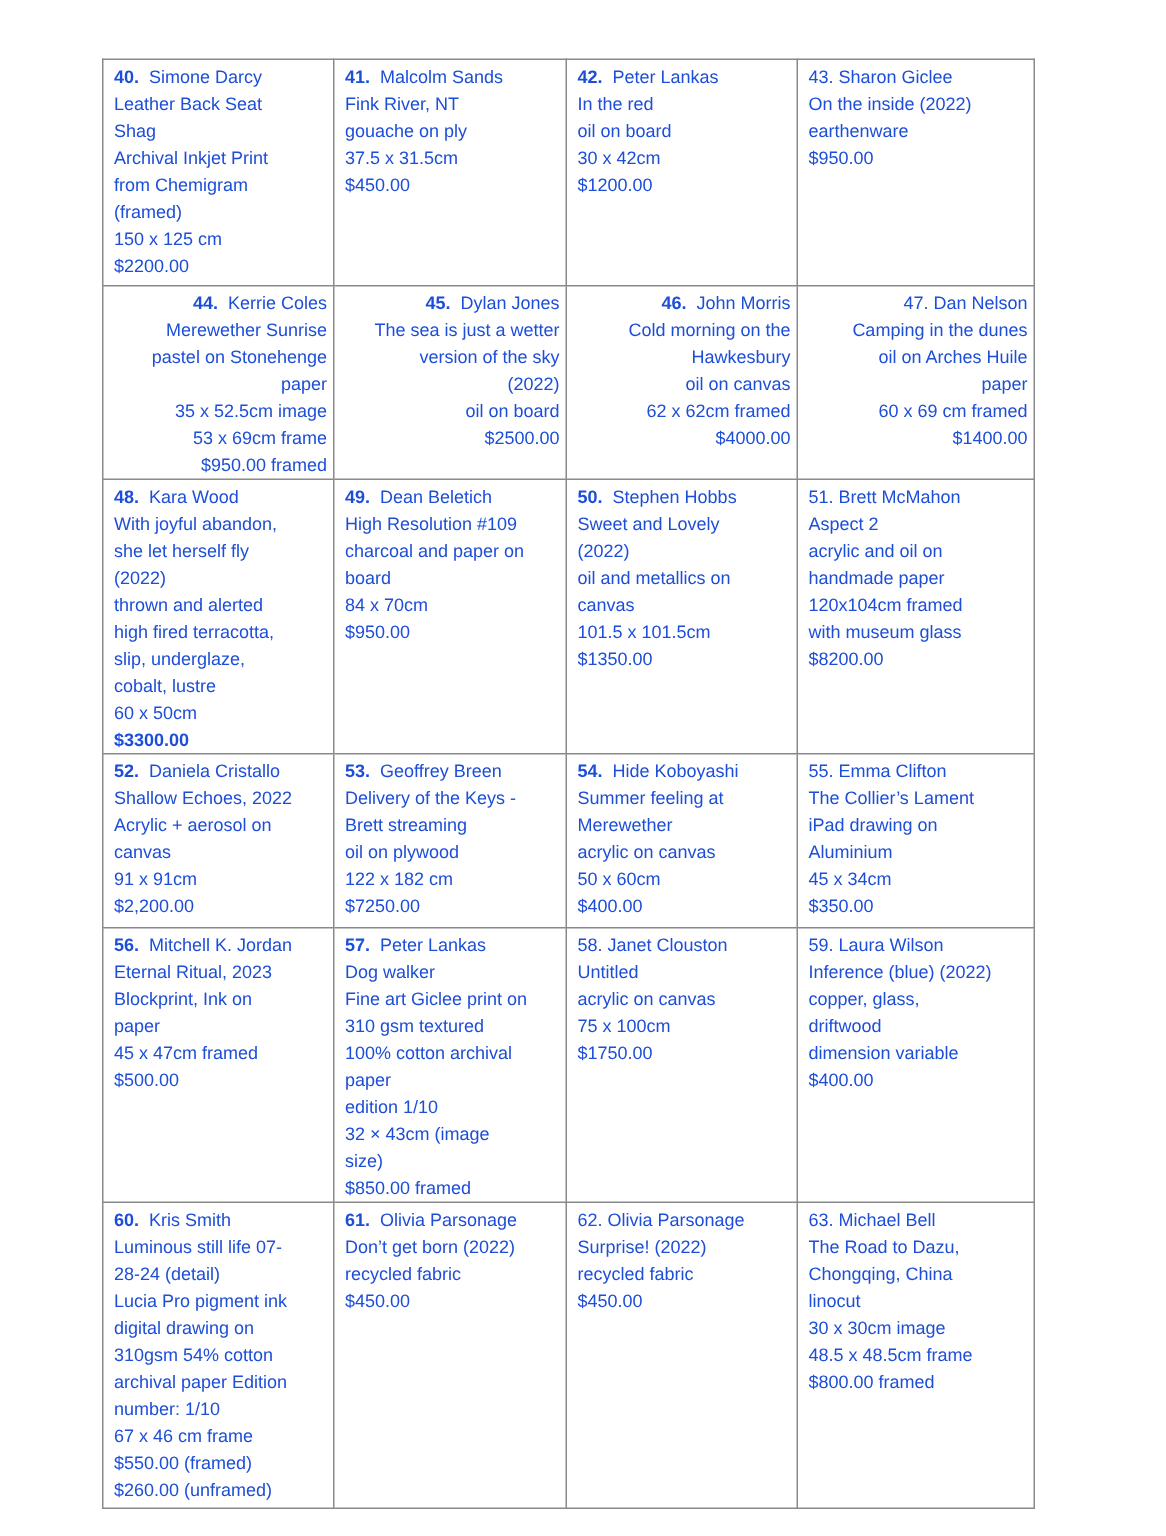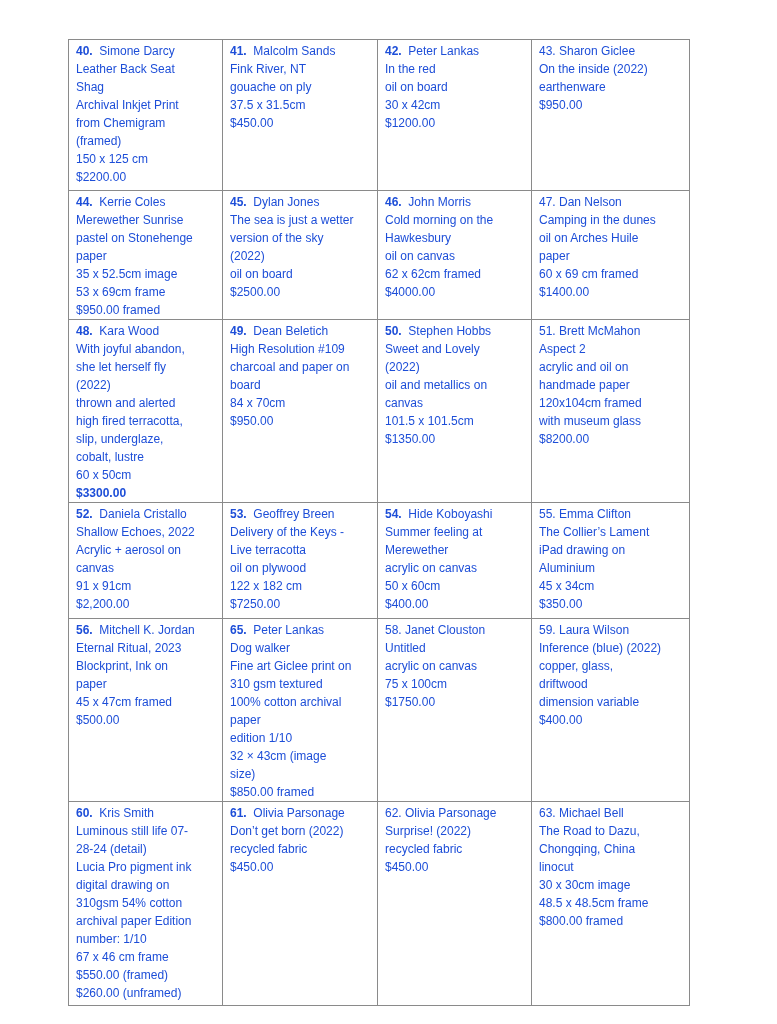--- a/index.html
+++ b/index.html
@@ -82,21 +82,21 @@
             <div class="line">30 x 42cm</div>
             <div class="line">$1200.00</div>
           </td>
           <td>
             <div class="line"><span class="num">43.</span><span> Sharon Giclee</span></div>
             <div class="line">On the inside (2022)</div>
             <div class="line">earthenware</div>
             <div class="line">$950.00</div>
           </td>
         </tr>
-        <tr style="height: 123px;">
+        <tr style="height: 123px; text-align: right;">
           <td>
             <div class="line"><span class="num bold">44.</span><span>&nbsp; Kerrie Coles</span></div>
             <div class="line">Merewether Sunrise</div>
             <div class="line">pastel on Stonehenge</div>
             <div class="line">paper</div>
             <div class="line">35 x 52.5cm image</div>
             <div class="line">53 x 69cm frame</div>
             <div class="line">$950.00 framed</div>
           </td>
           <td>
@@ -169,21 +169,21 @@
             <div class="line"><span class="num bold">52.</span><span>&nbsp; Daniela Cristallo</span></div>
             <div class="line">Shallow Echoes, 2022</div>
             <div class="line">Acrylic + aerosol on</div>
             <div class="line">canvas</div>
             <div class="line">91 x 91cm</div>
             <div class="line">$2,200.00</div>
           </td>
           <td>
             <div class="line"><span class="num bold">53.</span><span>&nbsp; Geoffrey Breen</span></div>
             <div class="line">Delivery of the Keys -</div>
-            <div class="line">Live terracotta</div>
+            <div class="line">Brett streaming</div>
             <div class="line">oil on plywood</div>
             <div class="line">122 x 182 cm</div>
             <div class="line">$7250.00</div>
           </td>
           <td>
             <div class="line"><span class="num bold">54.</span><span>&nbsp; Hide Koboyashi</span></div>
             <div class="line">Summer feeling at</div>
             <div class="line">Merewether</div>
             <div class="line">acrylic on canvas</div>
             <div class="line">50 x 60cm</div>
@@ -201,21 +201,21 @@
         <tr style="height: 181px;">
           <td>
             <div class="line"><span class="num bold">56.</span><span>&nbsp; Mitchell K. Jordan</span></div>
             <div class="line">Eternal Ritual, 2023</div>
             <div class="line">Blockprint, Ink on</div>
             <div class="line">paper</div>
             <div class="line">45 x 47cm framed</div>
             <div class="line">$500.00</div>
           </td>
           <td>
-            <div class="line"><span class="num bold">65.</span><span>&nbsp; Peter Lankas</span></div>
+            <div class="line"><span class="num bold">57.</span><span>&nbsp; Peter Lankas</span></div>
             <div class="line">Dog walker</div>
             <div class="line">Fine art Giclee print on</div>
             <div class="line">310 gsm textured</div>
             <div class="line">100% cotton archival</div>
             <div class="line">paper</div>
             <div class="line">edition 1/10</div>
             <div class="line">32 × 43cm (image</div>
             <div class="line">size)</div>
             <div class="line">$850.00 framed</div>
           </td>

